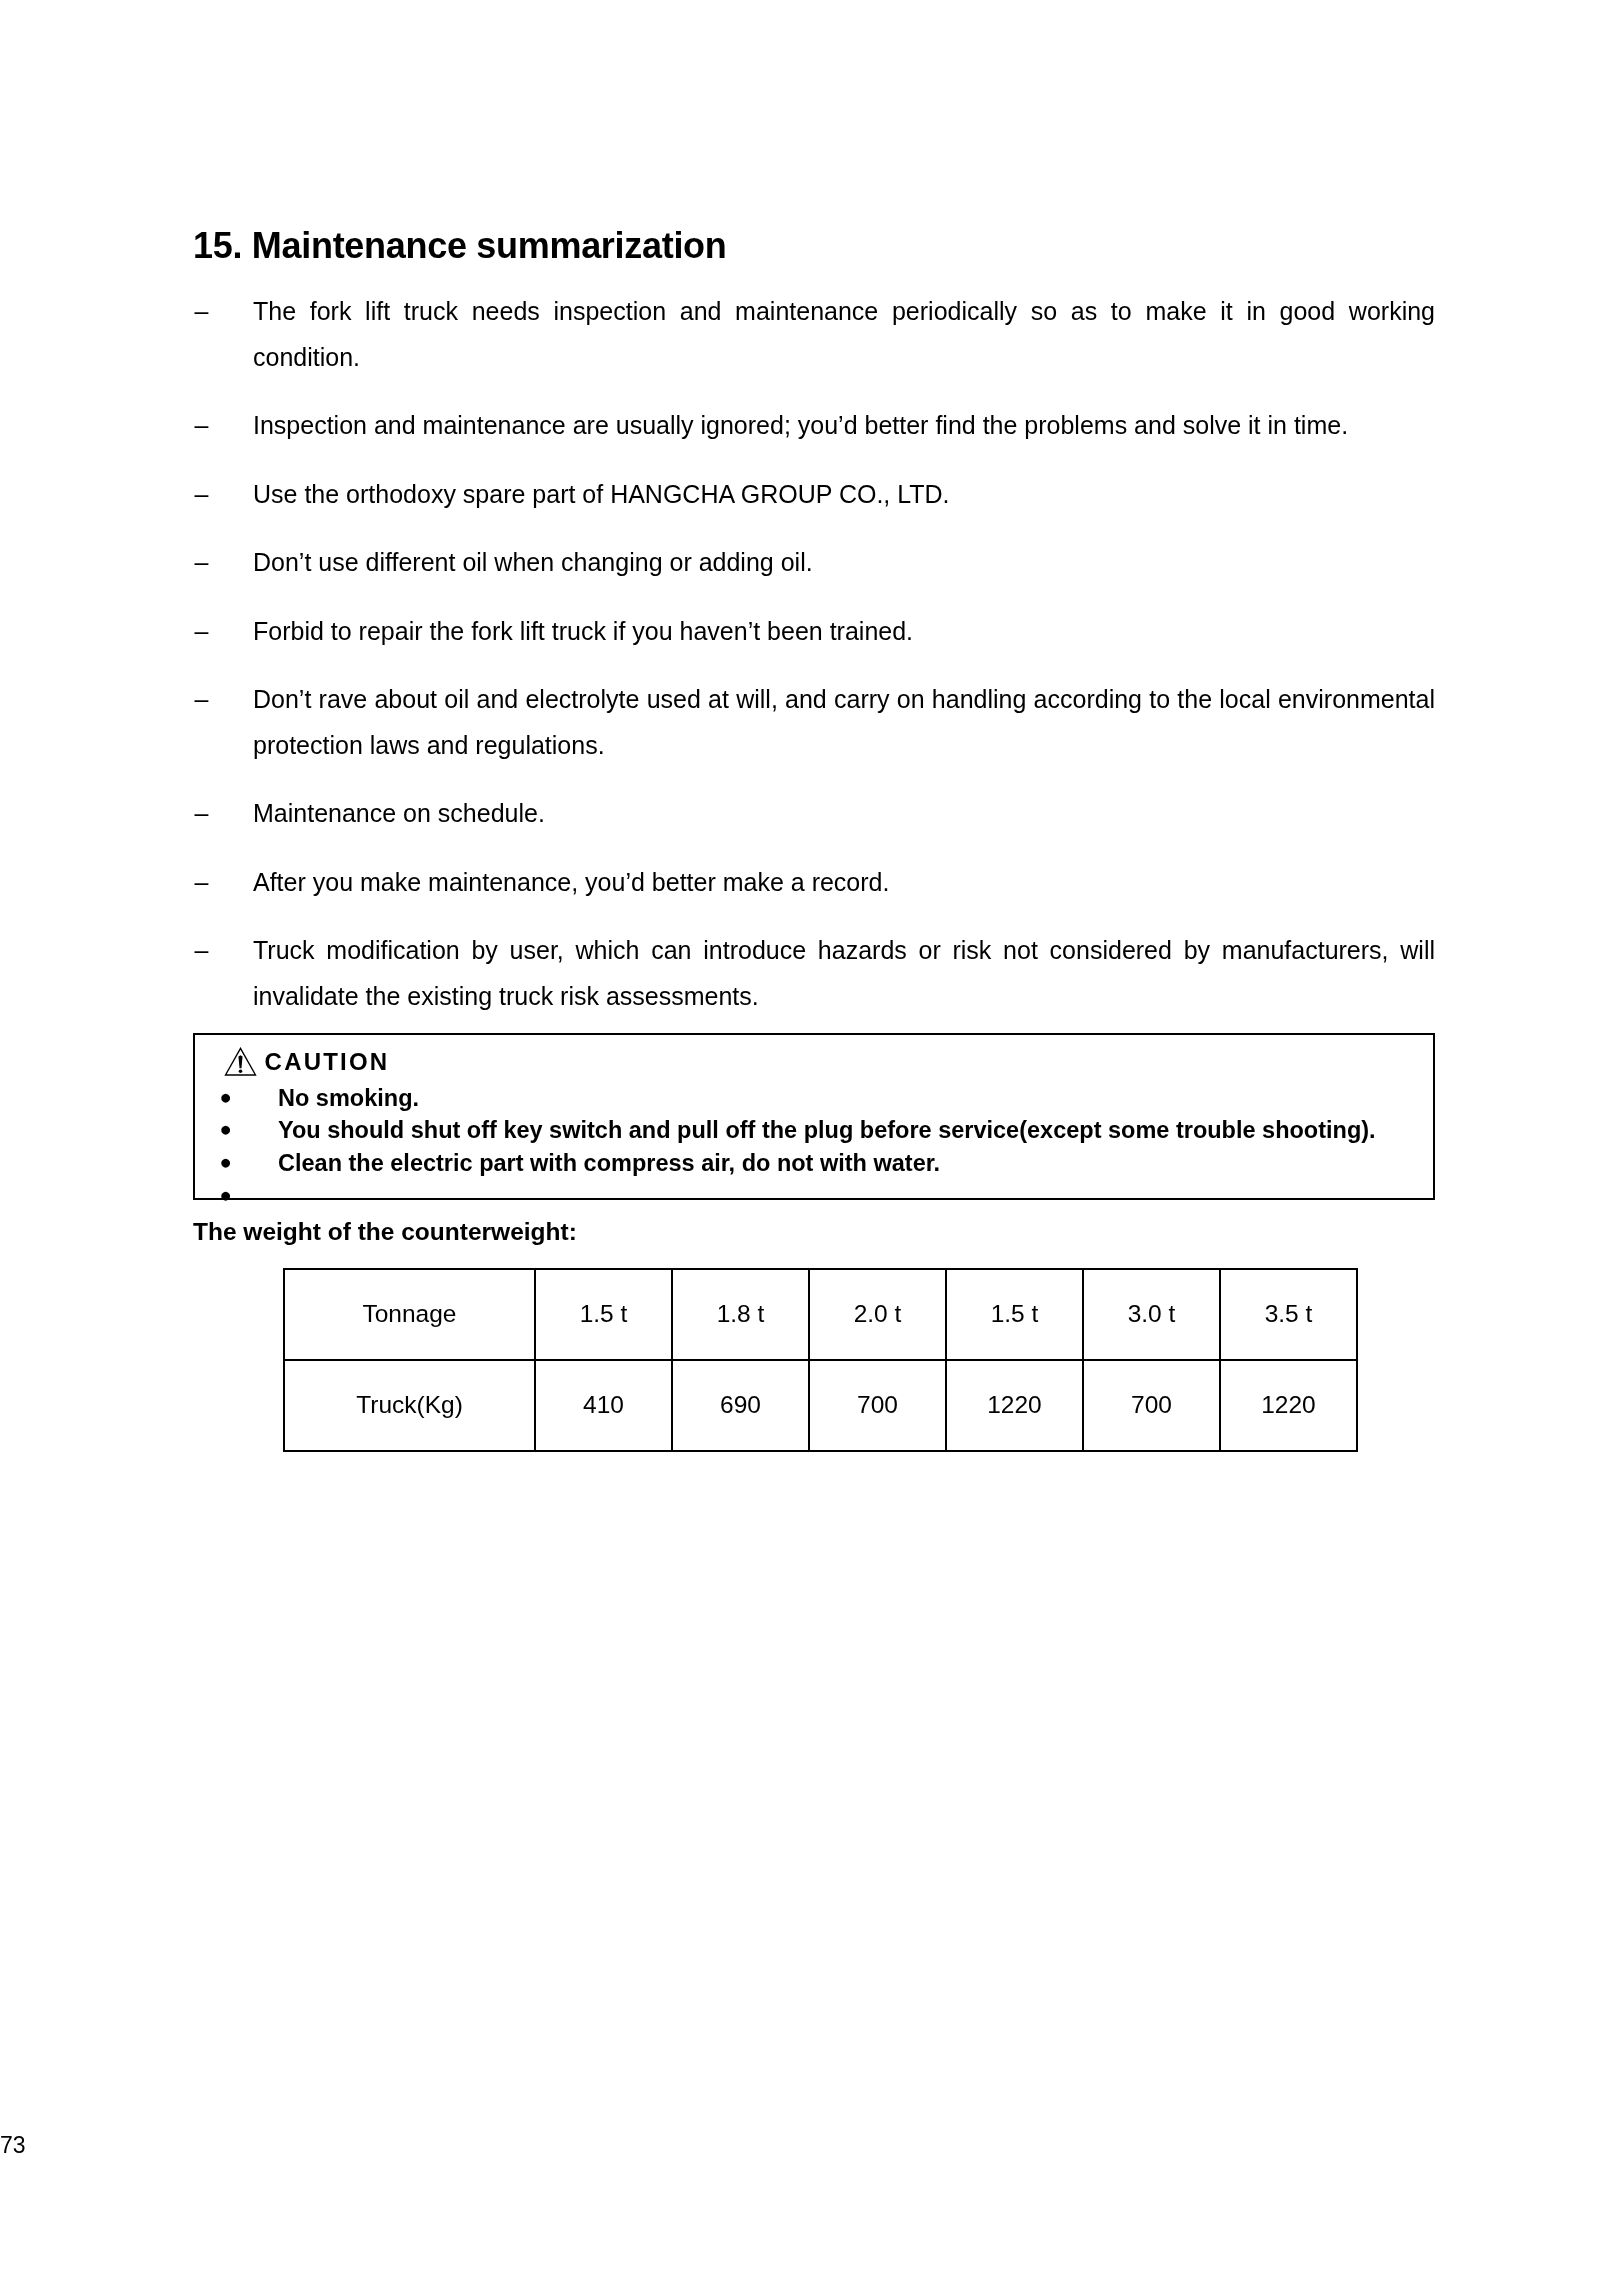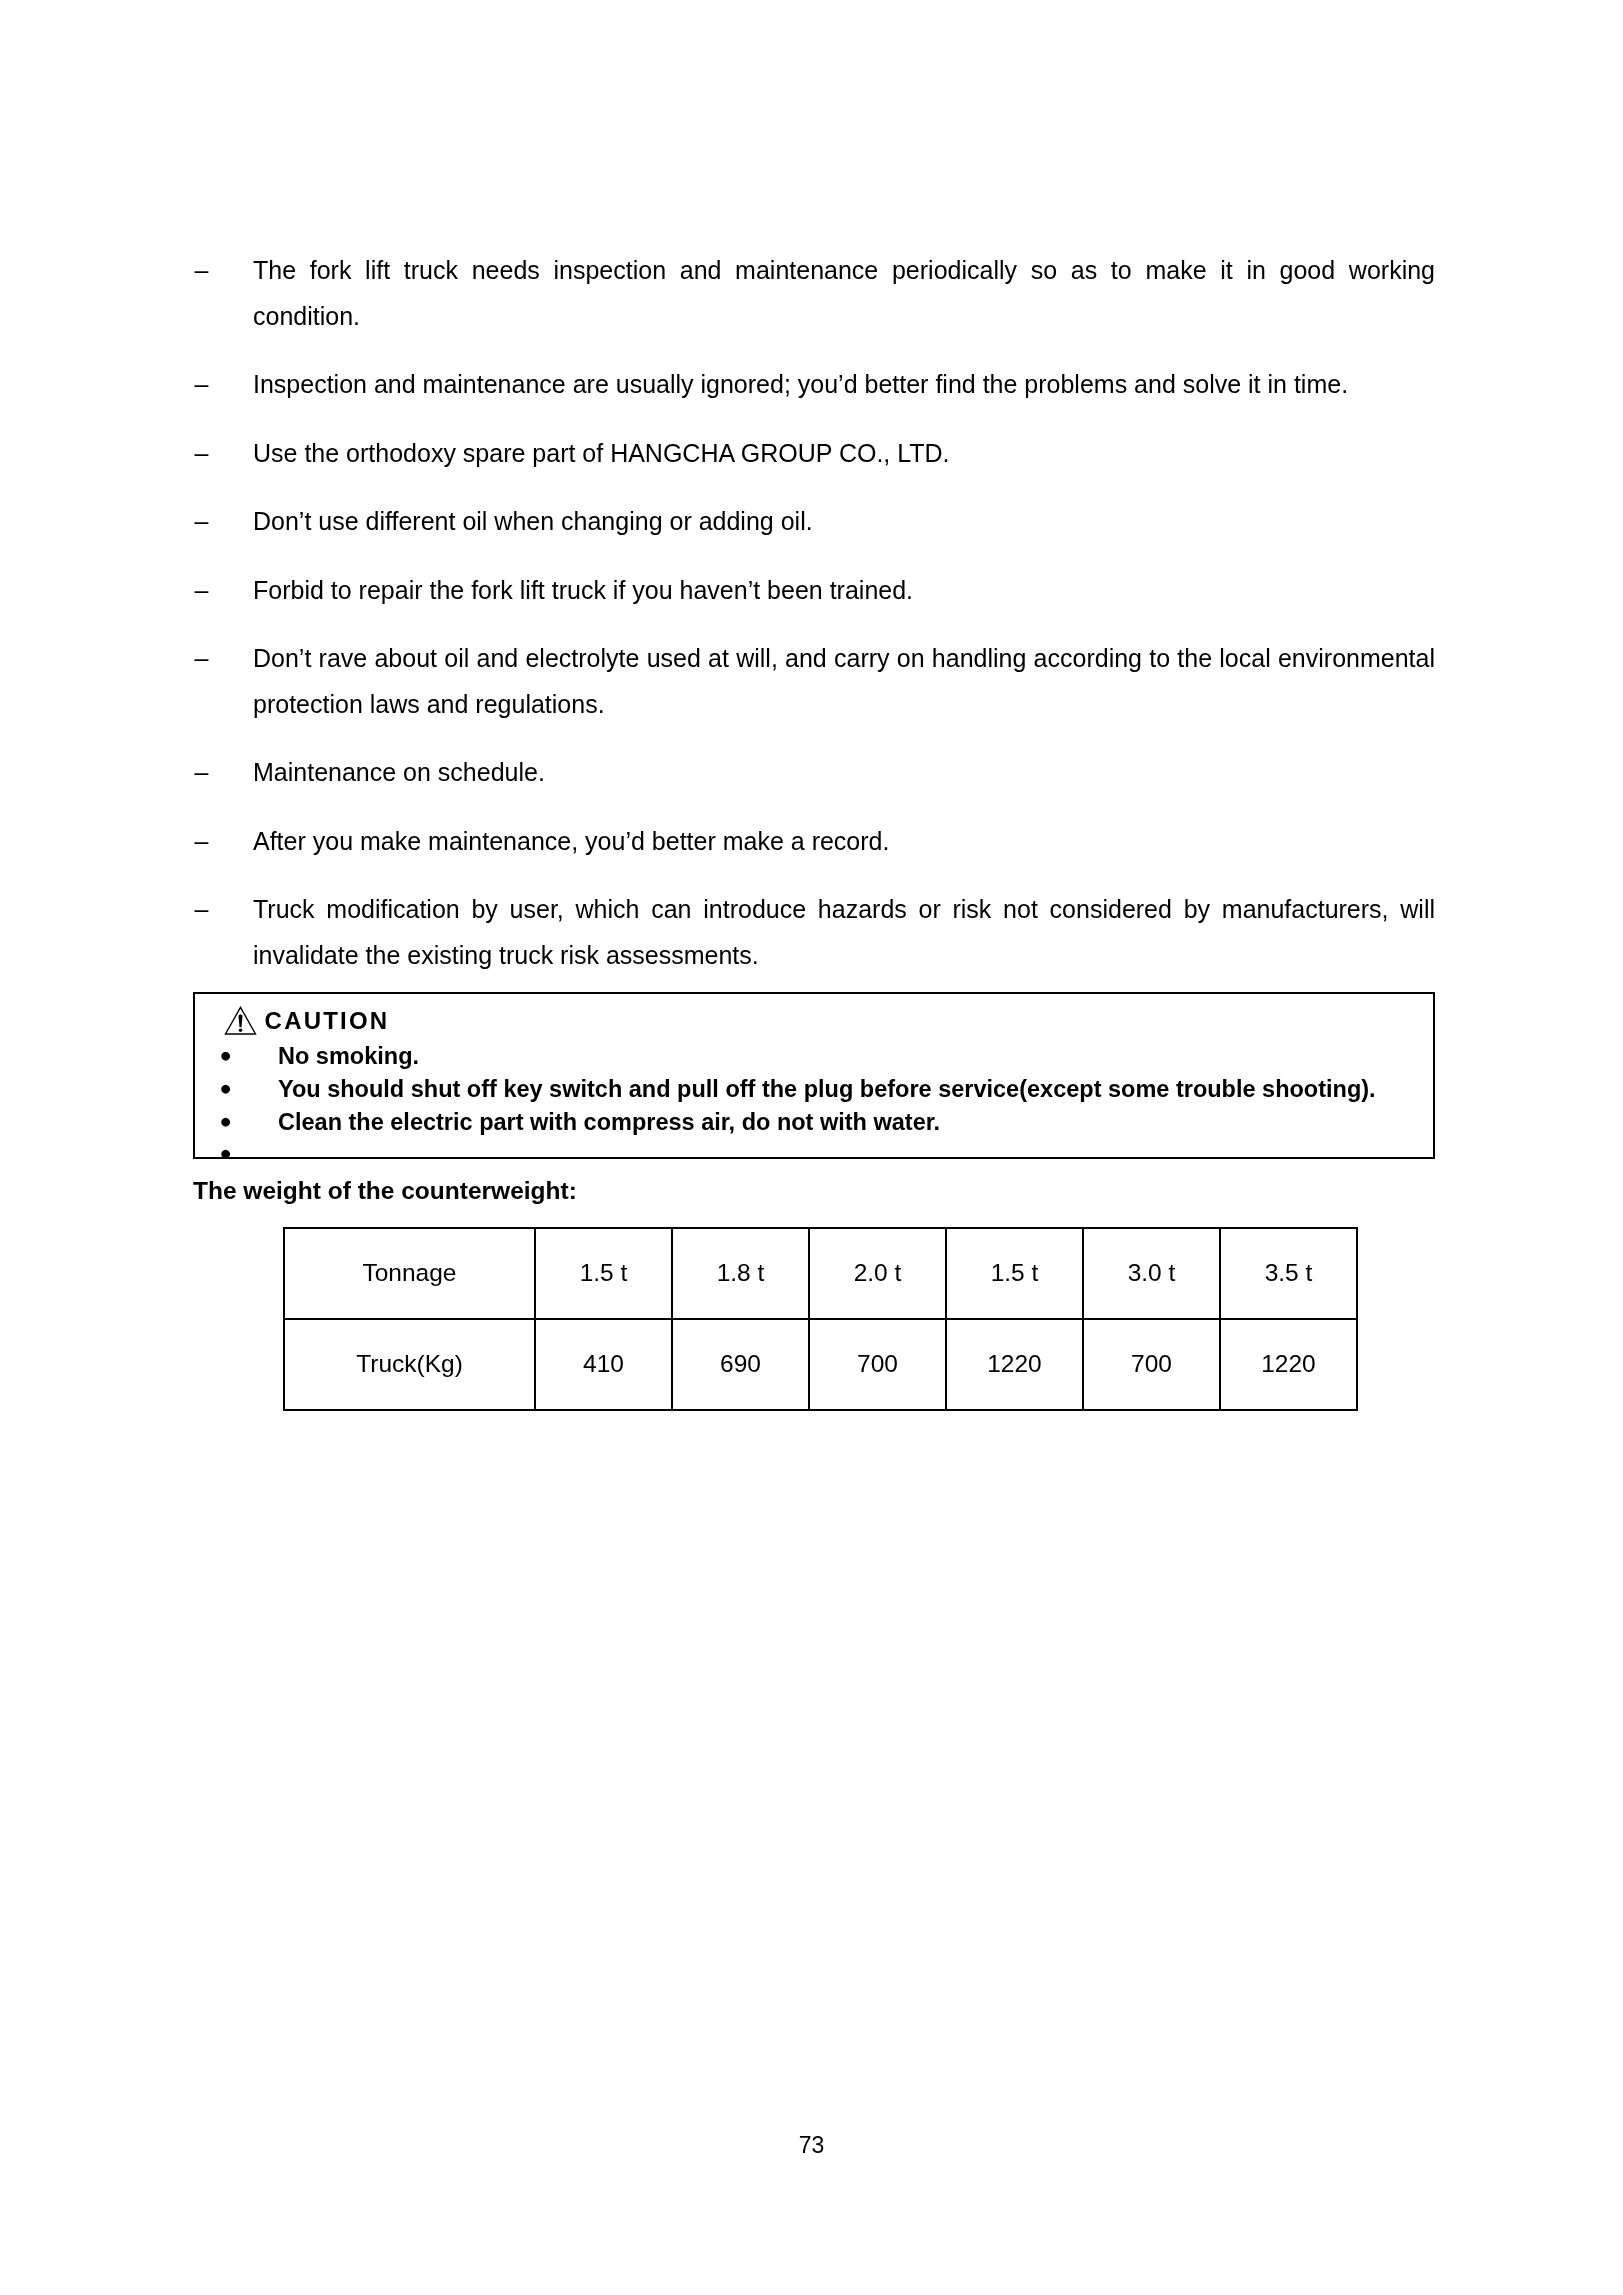--- a/index.html
+++ b/index.html
@@ -160,30 +160,31 @@
   table.weights td.datacell {
     width: 135px;
   }
 
   
   .page-number {
     position: absolute;
     left: 0;
     right: 0;
     top: 2132px;
-    text-align: center;
+    text-align: left;
     font-size: 23px;
   }
 </style>
 </head>
 <body>
 
 <div class="page">
   <div class="content">
 
+    <h1 class="doc-title">15. Maintenance summarization</h1>
 
     <ul class="dash-list">
       <li class="dash-item">
         <span class="dash-marker">–</span>
         <span class="dash-text">The fork lift truck needs inspection and maintenance periodically so as to make it in good working condition.</span>
       </li>
       <li class="dash-item">
         <span class="dash-marker">–</span>
         <span class="dash-text">Inspection and maintenance are usually ignored; you’d better find the problems and solve it in time.</span>
       </li>

